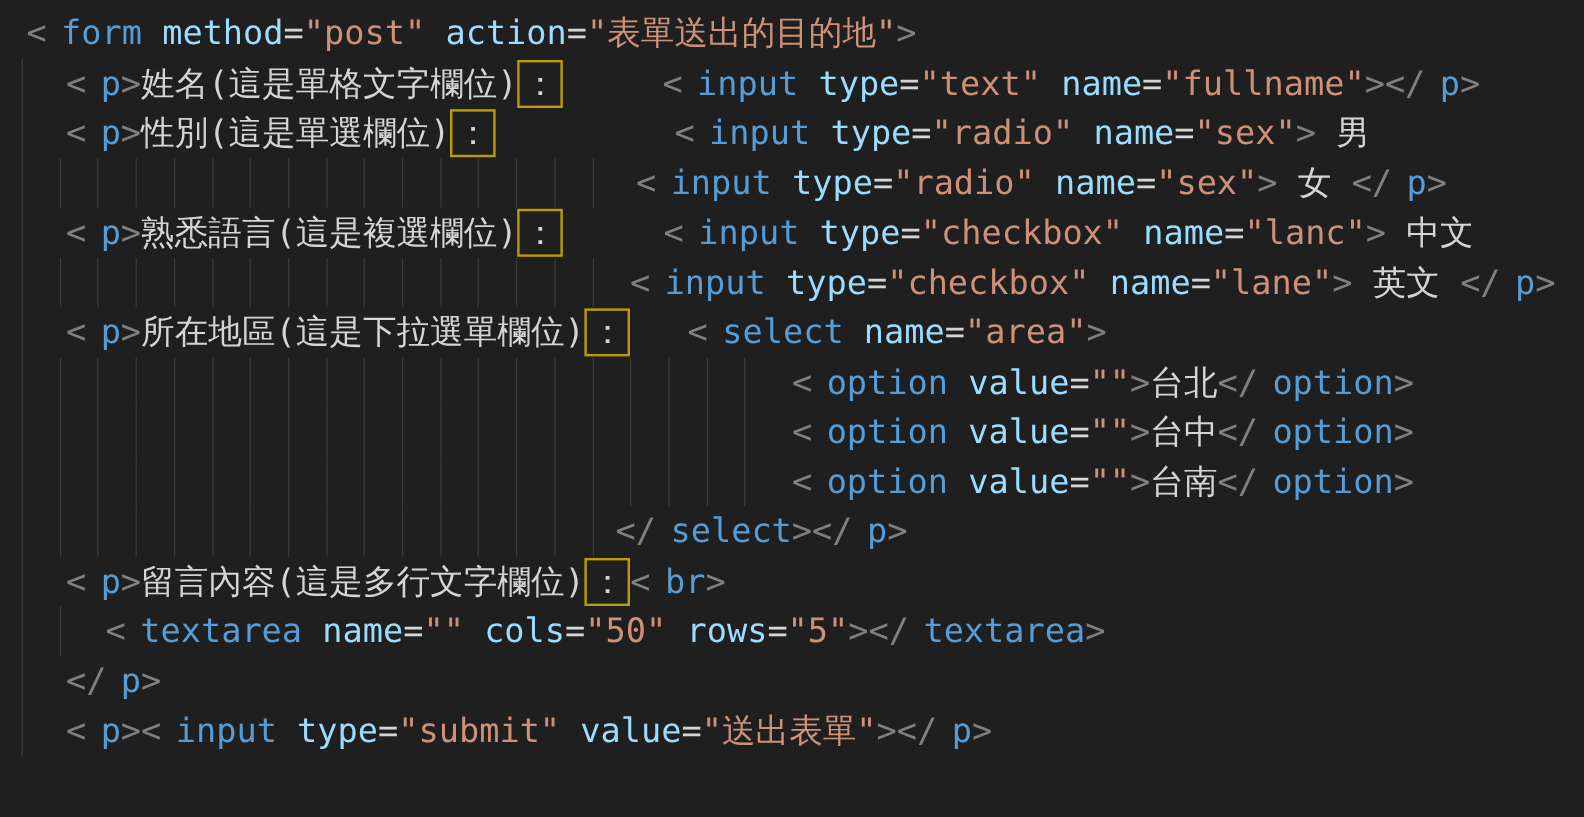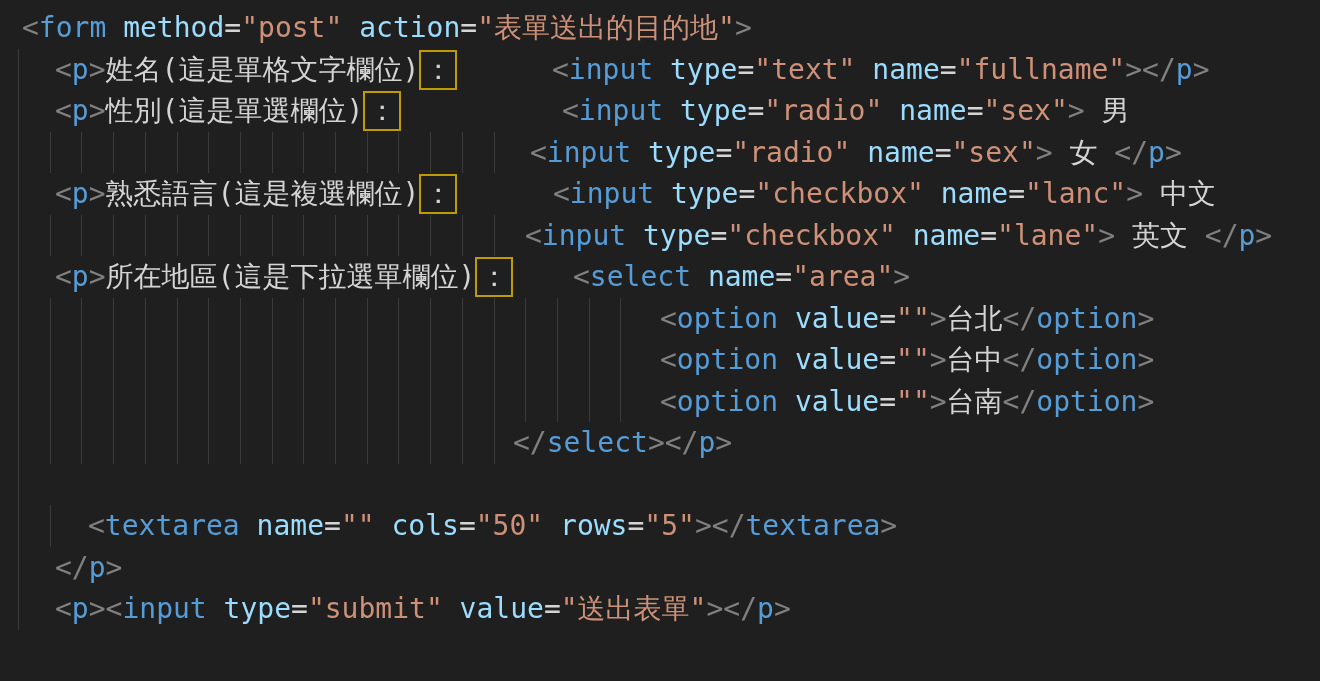--- a/index.html
+++ b/index.html
@@ -10,21 +10,21 @@
     background:var(--c-bg,#1f1f1f);
     font-family:"DejaVu Sans Mono","Liberation Mono",monospace;
     font-size:28px;
     line-height:41.5px;
     cursor:text;
   }
   .line { position:absolute; left:0; width:100%; height:41.5px; white-space:pre; }
   .seg  { position:absolute; top:0; white-space:pre; }
   .guide{ position:absolute; top:0; bottom:0; width:1px; background:var(--c-guide,#3b3b3b); }
   .tk-p { color:var(--c-punct,#808080); }
-  .tk-t { color:var(--c-tag,#569cd6); }
+  .tk-t { color:var(--c-tag,#569cd6);margin-left:12px; }
   .tk-a { color:var(--c-attr,#9cdcfe); }
   .tk-e { color:var(--c-eq,#d4d4d4); }
   .tk-s { color:var(--c-str,#ce9178); }
   .tk-x { color:var(--c-text,#d4d4d4); }
   .tk-b {
     display:inline-block;
     box-sizing:border-box;
     height:40px;
     line-height:36px;
     margin-top:1px;
@@ -43,17 +43,17 @@
     <div class="line" style="top: 48.5px;"><div class="guide" style="left: 18px;"></div><span class="seg" style="left: 55px;"><span class="tk-p">&lt;</span><span class="tk-t">p</span><span class="tk-p">&gt;</span><span class="tk-x">姓名(這是單格文字欄位)</span><span class="tk-b">：</span></span><span class="seg" style="left: 552px;"><span class="tk-p">&lt;</span><span class="tk-t">input</span><span class="tk-x"> </span><span class="tk-a">type</span><span class="tk-e">=</span><span class="tk-s">"text"</span><span class="tk-x"> </span><span class="tk-a">name</span><span class="tk-e">=</span><span class="tk-s">"fullname"</span><span class="tk-p">&gt;</span><span class="tk-p">&lt;/</span><span class="tk-t">p</span><span class="tk-p">&gt;</span></span></div>
     <div class="line" style="top: 90px;"><div class="guide" style="left: 18px;"></div><span class="seg" style="left: 55px;"><span class="tk-p">&lt;</span><span class="tk-t">p</span><span class="tk-p">&gt;</span><span class="tk-x">性別(這是單選欄位)</span><span class="tk-b">：</span></span><span class="seg" style="left: 562px;"><span class="tk-p">&lt;</span><span class="tk-t">input</span><span class="tk-x"> </span><span class="tk-a">type</span><span class="tk-e">=</span><span class="tk-s">"radio"</span><span class="tk-x"> </span><span class="tk-a">name</span><span class="tk-e">=</span><span class="tk-s">"sex"</span><span class="tk-p">&gt;</span><span class="tk-x"> 男</span></span></div>
     <div class="line" style="top: 131.5px;"><div class="guide" style="left: 18px;"></div><div class="guide" style="left: 49.7px;"></div><div class="guide" style="left: 81.4px;"></div><div class="guide" style="left: 113.1px;"></div><div class="guide" style="left: 144.8px;"></div><div class="guide" style="left: 176.5px;"></div><div class="guide" style="left: 208.2px;"></div><div class="guide" style="left: 239.9px;"></div><div class="guide" style="left: 271.6px;"></div><div class="guide" style="left: 303.3px;"></div><div class="guide" style="left: 335px;"></div><div class="guide" style="left: 366.7px;"></div><div class="guide" style="left: 398.4px;"></div><div class="guide" style="left: 430.1px;"></div><div class="guide" style="left: 461.8px;"></div><div class="guide" style="left: 493.5px;"></div><span class="seg" style="left: 530px;"><span class="tk-p">&lt;</span><span class="tk-t">input</span><span class="tk-x"> </span><span class="tk-a">type</span><span class="tk-e">=</span><span class="tk-s">"radio"</span><span class="tk-x"> </span><span class="tk-a">name</span><span class="tk-e">=</span><span class="tk-s">"sex"</span><span class="tk-p">&gt;</span><span class="tk-x"> 女 </span><span class="tk-p">&lt;/</span><span class="tk-t">p</span><span class="tk-p">&gt;</span></span></div>
     <div class="line" style="top: 173px;"><div class="guide" style="left: 18px;"></div><span class="seg" style="left: 55px;"><span class="tk-p">&lt;</span><span class="tk-t">p</span><span class="tk-p">&gt;</span><span class="tk-x">熟悉語言(這是複選欄位)</span><span class="tk-b">：</span></span><span class="seg" style="left: 553px;"><span class="tk-p">&lt;</span><span class="tk-t">input</span><span class="tk-x"> </span><span class="tk-a">type</span><span class="tk-e">=</span><span class="tk-s">"checkbox"</span><span class="tk-x"> </span><span class="tk-a">name</span><span class="tk-e">=</span><span class="tk-s">"lanc"</span><span class="tk-p">&gt;</span><span class="tk-x"> 中文</span></span></div>
     <div class="line" style="top: 214.5px;"><div class="guide" style="left: 18px;"></div><div class="guide" style="left: 49.7px;"></div><div class="guide" style="left: 81.4px;"></div><div class="guide" style="left: 113.1px;"></div><div class="guide" style="left: 144.8px;"></div><div class="guide" style="left: 176.5px;"></div><div class="guide" style="left: 208.2px;"></div><div class="guide" style="left: 239.9px;"></div><div class="guide" style="left: 271.6px;"></div><div class="guide" style="left: 303.3px;"></div><div class="guide" style="left: 335px;"></div><div class="guide" style="left: 366.7px;"></div><div class="guide" style="left: 398.4px;"></div><div class="guide" style="left: 430.1px;"></div><div class="guide" style="left: 461.8px;"></div><div class="guide" style="left: 493.5px;"></div><span class="seg" style="left: 525px;"><span class="tk-p">&lt;</span><span class="tk-t">input</span><span class="tk-x"> </span><span class="tk-a">type</span><span class="tk-e">=</span><span class="tk-s">"checkbox"</span><span class="tk-x"> </span><span class="tk-a">name</span><span class="tk-e">=</span><span class="tk-s">"lane"</span><span class="tk-p">&gt;</span><span class="tk-x"> 英文 </span><span class="tk-p">&lt;/</span><span class="tk-t">p</span><span class="tk-p">&gt;</span></span></div>
     <div class="line" style="top: 256px;"><div class="guide" style="left: 18px;"></div><span class="seg" style="left: 55px;"><span class="tk-p">&lt;</span><span class="tk-t">p</span><span class="tk-p">&gt;</span><span class="tk-x">所在地區(這是下拉選單欄位)</span><span class="tk-b">：</span></span><span class="seg" style="left: 573px;"><span class="tk-p">&lt;</span><span class="tk-t">select</span><span class="tk-x"> </span><span class="tk-a">name</span><span class="tk-e">=</span><span class="tk-s">"area"</span><span class="tk-p">&gt;</span></span></div>
     <div class="line" style="top: 297.5px;"><div class="guide" style="left: 18px;"></div><div class="guide" style="left: 49.7px;"></div><div class="guide" style="left: 81.4px;"></div><div class="guide" style="left: 113.1px;"></div><div class="guide" style="left: 144.8px;"></div><div class="guide" style="left: 176.5px;"></div><div class="guide" style="left: 208.2px;"></div><div class="guide" style="left: 239.9px;"></div><div class="guide" style="left: 271.6px;"></div><div class="guide" style="left: 303.3px;"></div><div class="guide" style="left: 335px;"></div><div class="guide" style="left: 366.7px;"></div><div class="guide" style="left: 398.4px;"></div><div class="guide" style="left: 430.1px;"></div><div class="guide" style="left: 461.8px;"></div><div class="guide" style="left: 493.5px;"></div><div class="guide" style="left: 525.2px;"></div><div class="guide" style="left: 556.9px;"></div><div class="guide" style="left: 588.6px;"></div><div class="guide" style="left: 620.3px;"></div><span class="seg" style="left: 660px;"><span class="tk-p">&lt;</span><span class="tk-t">option</span><span class="tk-x"> </span><span class="tk-a">value</span><span class="tk-e">=</span><span class="tk-s">""</span><span class="tk-p">&gt;</span><span class="tk-x">台北</span><span class="tk-p">&lt;/</span><span class="tk-t">option</span><span class="tk-p">&gt;</span></span></div>
     <div class="line" style="top: 339px;"><div class="guide" style="left: 18px;"></div><div class="guide" style="left: 49.7px;"></div><div class="guide" style="left: 81.4px;"></div><div class="guide" style="left: 113.1px;"></div><div class="guide" style="left: 144.8px;"></div><div class="guide" style="left: 176.5px;"></div><div class="guide" style="left: 208.2px;"></div><div class="guide" style="left: 239.9px;"></div><div class="guide" style="left: 271.6px;"></div><div class="guide" style="left: 303.3px;"></div><div class="guide" style="left: 335px;"></div><div class="guide" style="left: 366.7px;"></div><div class="guide" style="left: 398.4px;"></div><div class="guide" style="left: 430.1px;"></div><div class="guide" style="left: 461.8px;"></div><div class="guide" style="left: 493.5px;"></div><div class="guide" style="left: 525.2px;"></div><div class="guide" style="left: 556.9px;"></div><div class="guide" style="left: 588.6px;"></div><div class="guide" style="left: 620.3px;"></div><span class="seg" style="left: 660px;"><span class="tk-p">&lt;</span><span class="tk-t">option</span><span class="tk-x"> </span><span class="tk-a">value</span><span class="tk-e">=</span><span class="tk-s">""</span><span class="tk-p">&gt;</span><span class="tk-x">台中</span><span class="tk-p">&lt;/</span><span class="tk-t">option</span><span class="tk-p">&gt;</span></span></div>
     <div class="line" style="top: 380.5px;"><div class="guide" style="left: 18px;"></div><div class="guide" style="left: 49.7px;"></div><div class="guide" style="left: 81.4px;"></div><div class="guide" style="left: 113.1px;"></div><div class="guide" style="left: 144.8px;"></div><div class="guide" style="left: 176.5px;"></div><div class="guide" style="left: 208.2px;"></div><div class="guide" style="left: 239.9px;"></div><div class="guide" style="left: 271.6px;"></div><div class="guide" style="left: 303.3px;"></div><div class="guide" style="left: 335px;"></div><div class="guide" style="left: 366.7px;"></div><div class="guide" style="left: 398.4px;"></div><div class="guide" style="left: 430.1px;"></div><div class="guide" style="left: 461.8px;"></div><div class="guide" style="left: 493.5px;"></div><div class="guide" style="left: 525.2px;"></div><div class="guide" style="left: 556.9px;"></div><div class="guide" style="left: 588.6px;"></div><div class="guide" style="left: 620.3px;"></div><span class="seg" style="left: 660px;"><span class="tk-p">&lt;</span><span class="tk-t">option</span><span class="tk-x"> </span><span class="tk-a">value</span><span class="tk-e">=</span><span class="tk-s">""</span><span class="tk-p">&gt;</span><span class="tk-x">台南</span><span class="tk-p">&lt;/</span><span class="tk-t">option</span><span class="tk-p">&gt;</span></span></div>
     <div class="line" style="top: 422px;"><div class="guide" style="left: 18px;"></div><div class="guide" style="left: 49.7px;"></div><div class="guide" style="left: 81.4px;"></div><div class="guide" style="left: 113.1px;"></div><div class="guide" style="left: 144.8px;"></div><div class="guide" style="left: 176.5px;"></div><div class="guide" style="left: 208.2px;"></div><div class="guide" style="left: 239.9px;"></div><div class="guide" style="left: 271.6px;"></div><div class="guide" style="left: 303.3px;"></div><div class="guide" style="left: 335px;"></div><div class="guide" style="left: 366.7px;"></div><div class="guide" style="left: 398.4px;"></div><div class="guide" style="left: 430.1px;"></div><div class="guide" style="left: 461.8px;"></div><div class="guide" style="left: 493.5px;"></div><span class="seg" style="left: 513px;"><span class="tk-p">&lt;/</span><span class="tk-t">select</span><span class="tk-p">&gt;</span><span class="tk-p">&lt;/</span><span class="tk-t">p</span><span class="tk-p">&gt;</span></span></div>
-    <div class="line" style="top: 463.5px;"><div class="guide" style="left: 18px;"></div></div>
+    <div class="line" style="top: 463.5px;"><div class="guide" style="left: 18px;"></div><span class="seg" style="left: 55px;"><span class="tk-p">&lt;</span><span class="tk-t">p</span><span class="tk-p">&gt;</span><span class="tk-x">留言內容(這是多行文字欄位)</span><span class="tk-b">：</span><span class="tk-p">&lt;</span><span class="tk-t">br</span><span class="tk-p">&gt;</span></span></div>
     <div class="line" style="top: 505px;"><div class="guide" style="left: 18px;"></div><div class="guide" style="left: 49.7px;"></div><span class="seg" style="left: 88px;"><span class="tk-p">&lt;</span><span class="tk-t">textarea</span><span class="tk-x"> </span><span class="tk-a">name</span><span class="tk-e">=</span><span class="tk-s">""</span><span class="tk-x"> </span><span class="tk-a">cols</span><span class="tk-e">=</span><span class="tk-s">"50"</span><span class="tk-x"> </span><span class="tk-a">rows</span><span class="tk-e">=</span><span class="tk-s">"5"</span><span class="tk-p">&gt;</span><span class="tk-p">&lt;/</span><span class="tk-t">textarea</span><span class="tk-p">&gt;</span></span></div>
     <div class="line" style="top: 546.5px;"><div class="guide" style="left: 18px;"></div><span class="seg" style="left: 55px;"><span class="tk-p">&lt;/</span><span class="tk-t">p</span><span class="tk-p">&gt;</span></span></div>
     <div class="line" style="top: 588px;"><div class="guide" style="left: 18px;"></div><span class="seg" style="left: 55px;"><span class="tk-p">&lt;</span><span class="tk-t">p</span><span class="tk-p">&gt;</span><span class="tk-p">&lt;</span><span class="tk-t">input</span><span class="tk-x"> </span><span class="tk-a">type</span><span class="tk-e">=</span><span class="tk-s">"submit"</span><span class="tk-x"> </span><span class="tk-a">value</span><span class="tk-e">=</span><span class="tk-s">"送出表單"</span><span class="tk-p">&gt;</span><span class="tk-p">&lt;/</span><span class="tk-t">p</span><span class="tk-p">&gt;</span></span></div>
   </div>
 
 </body></html>

